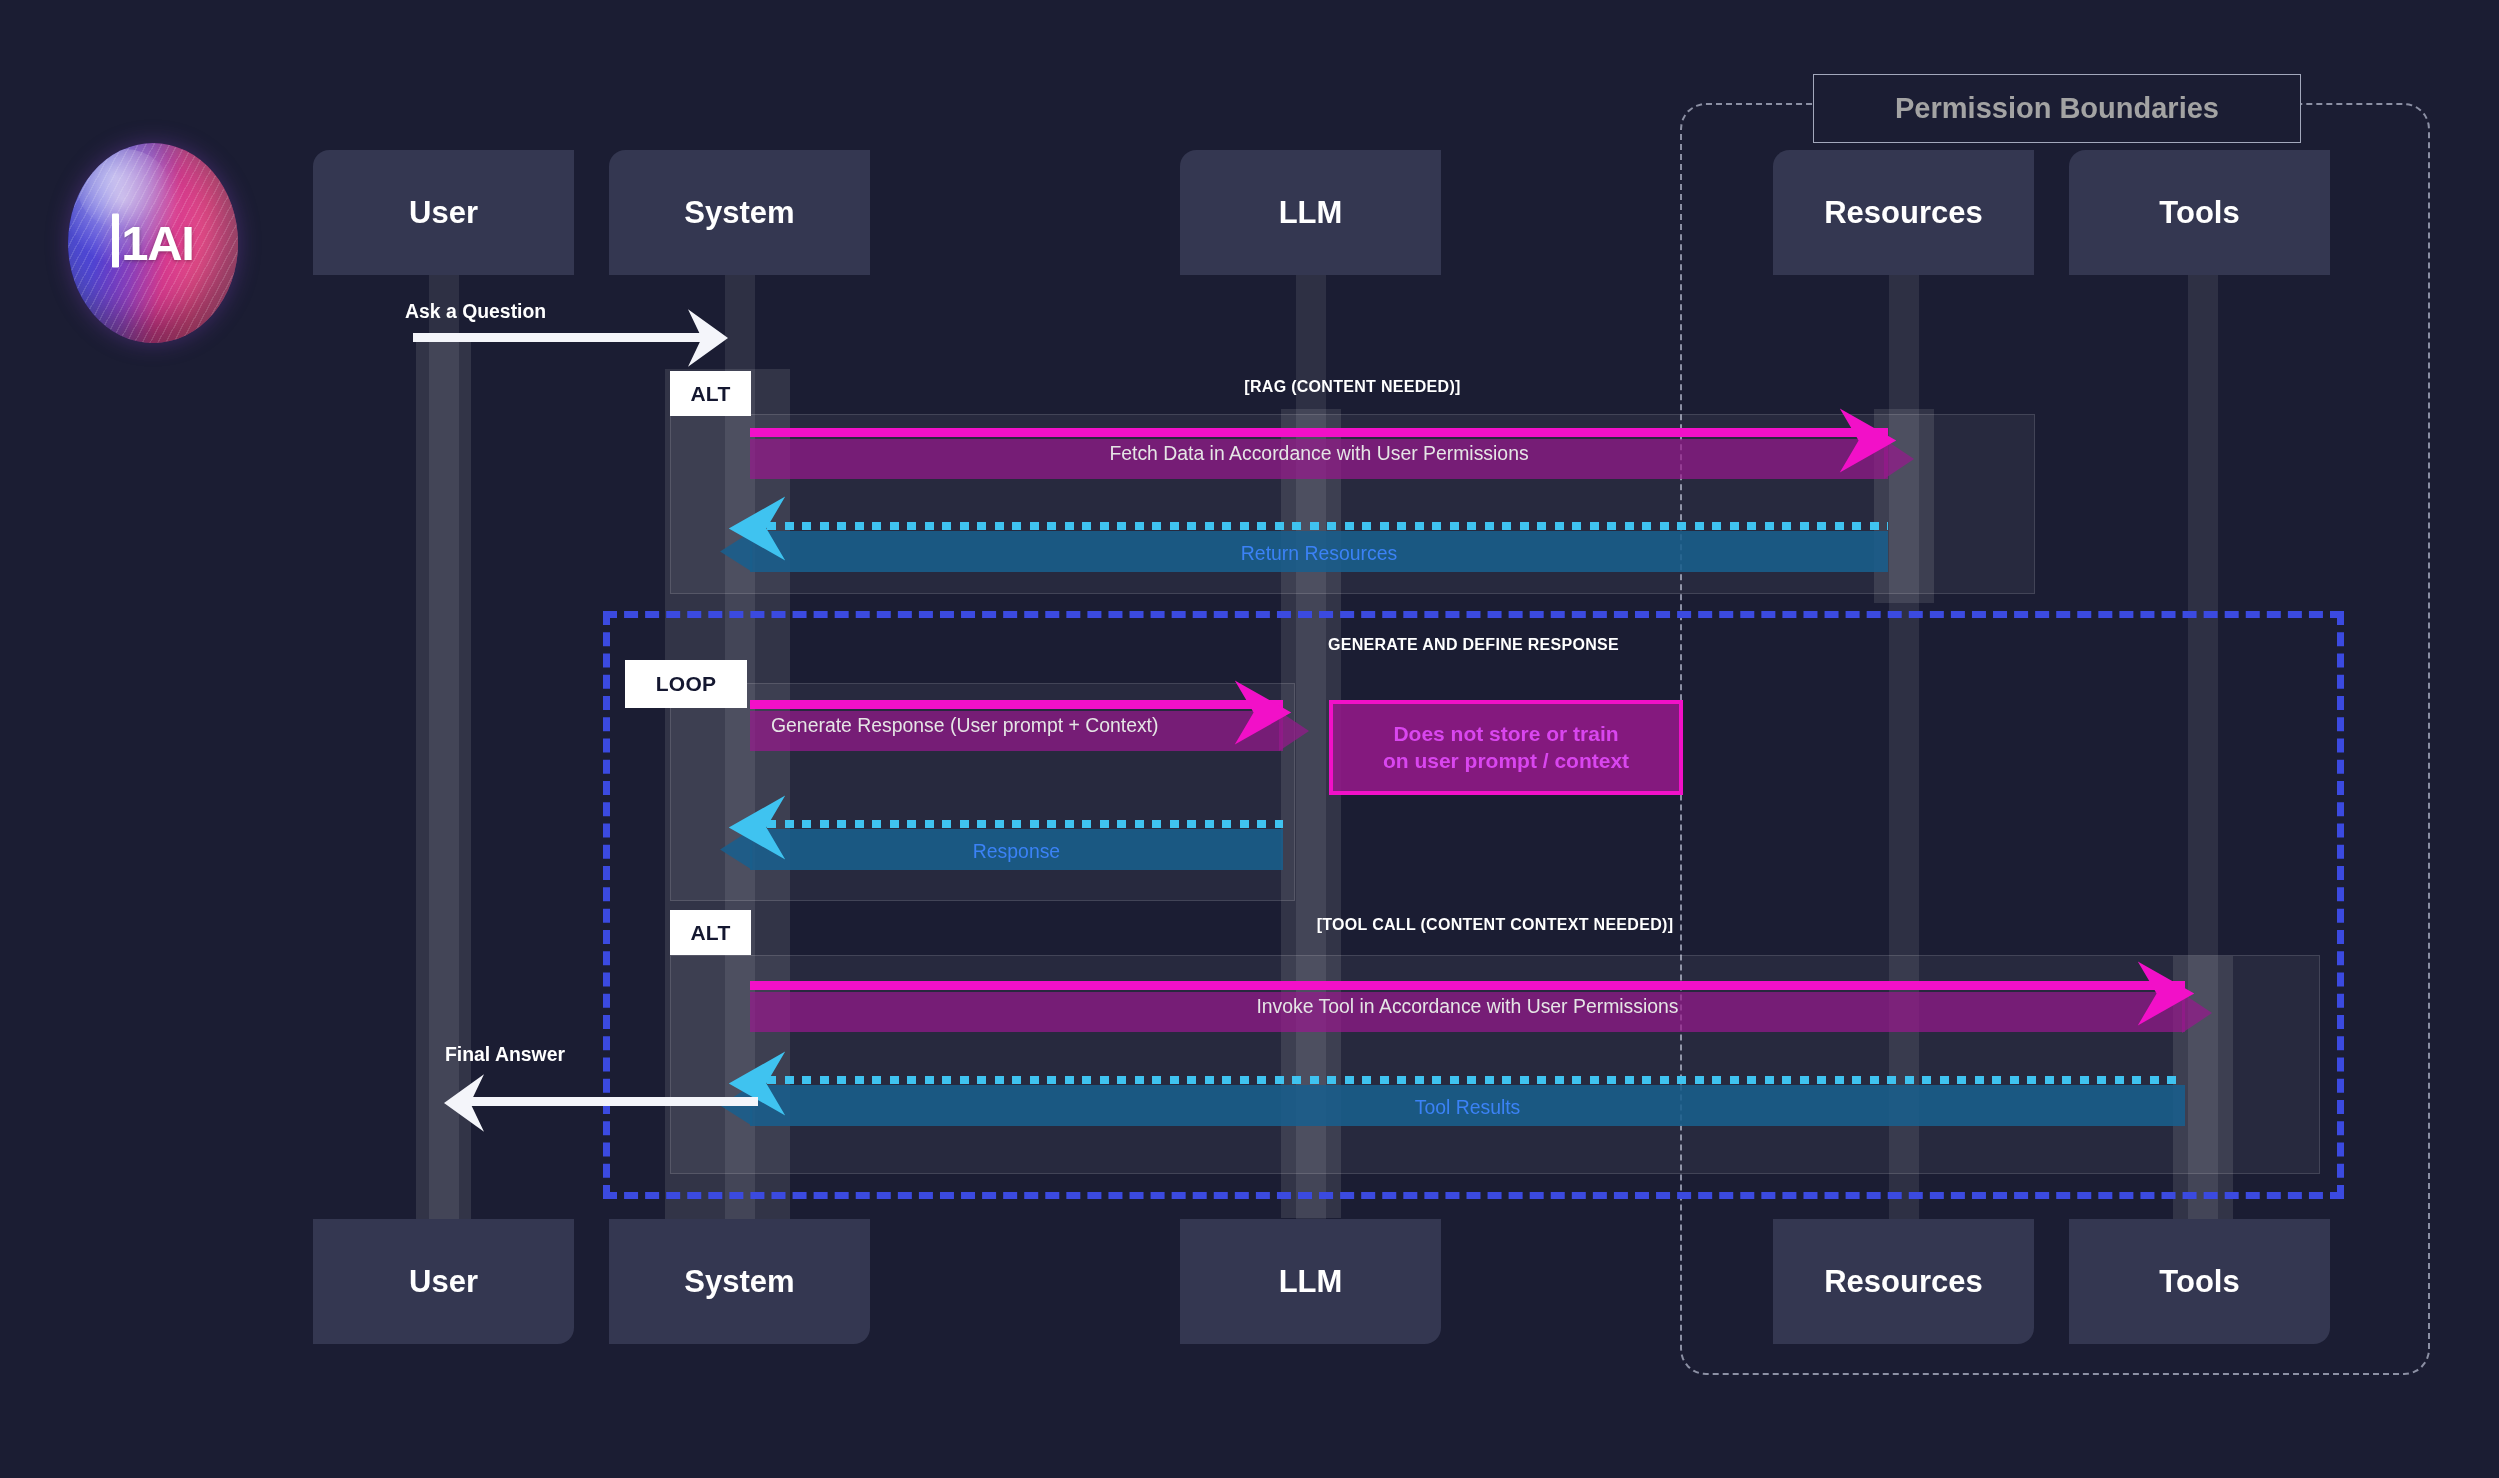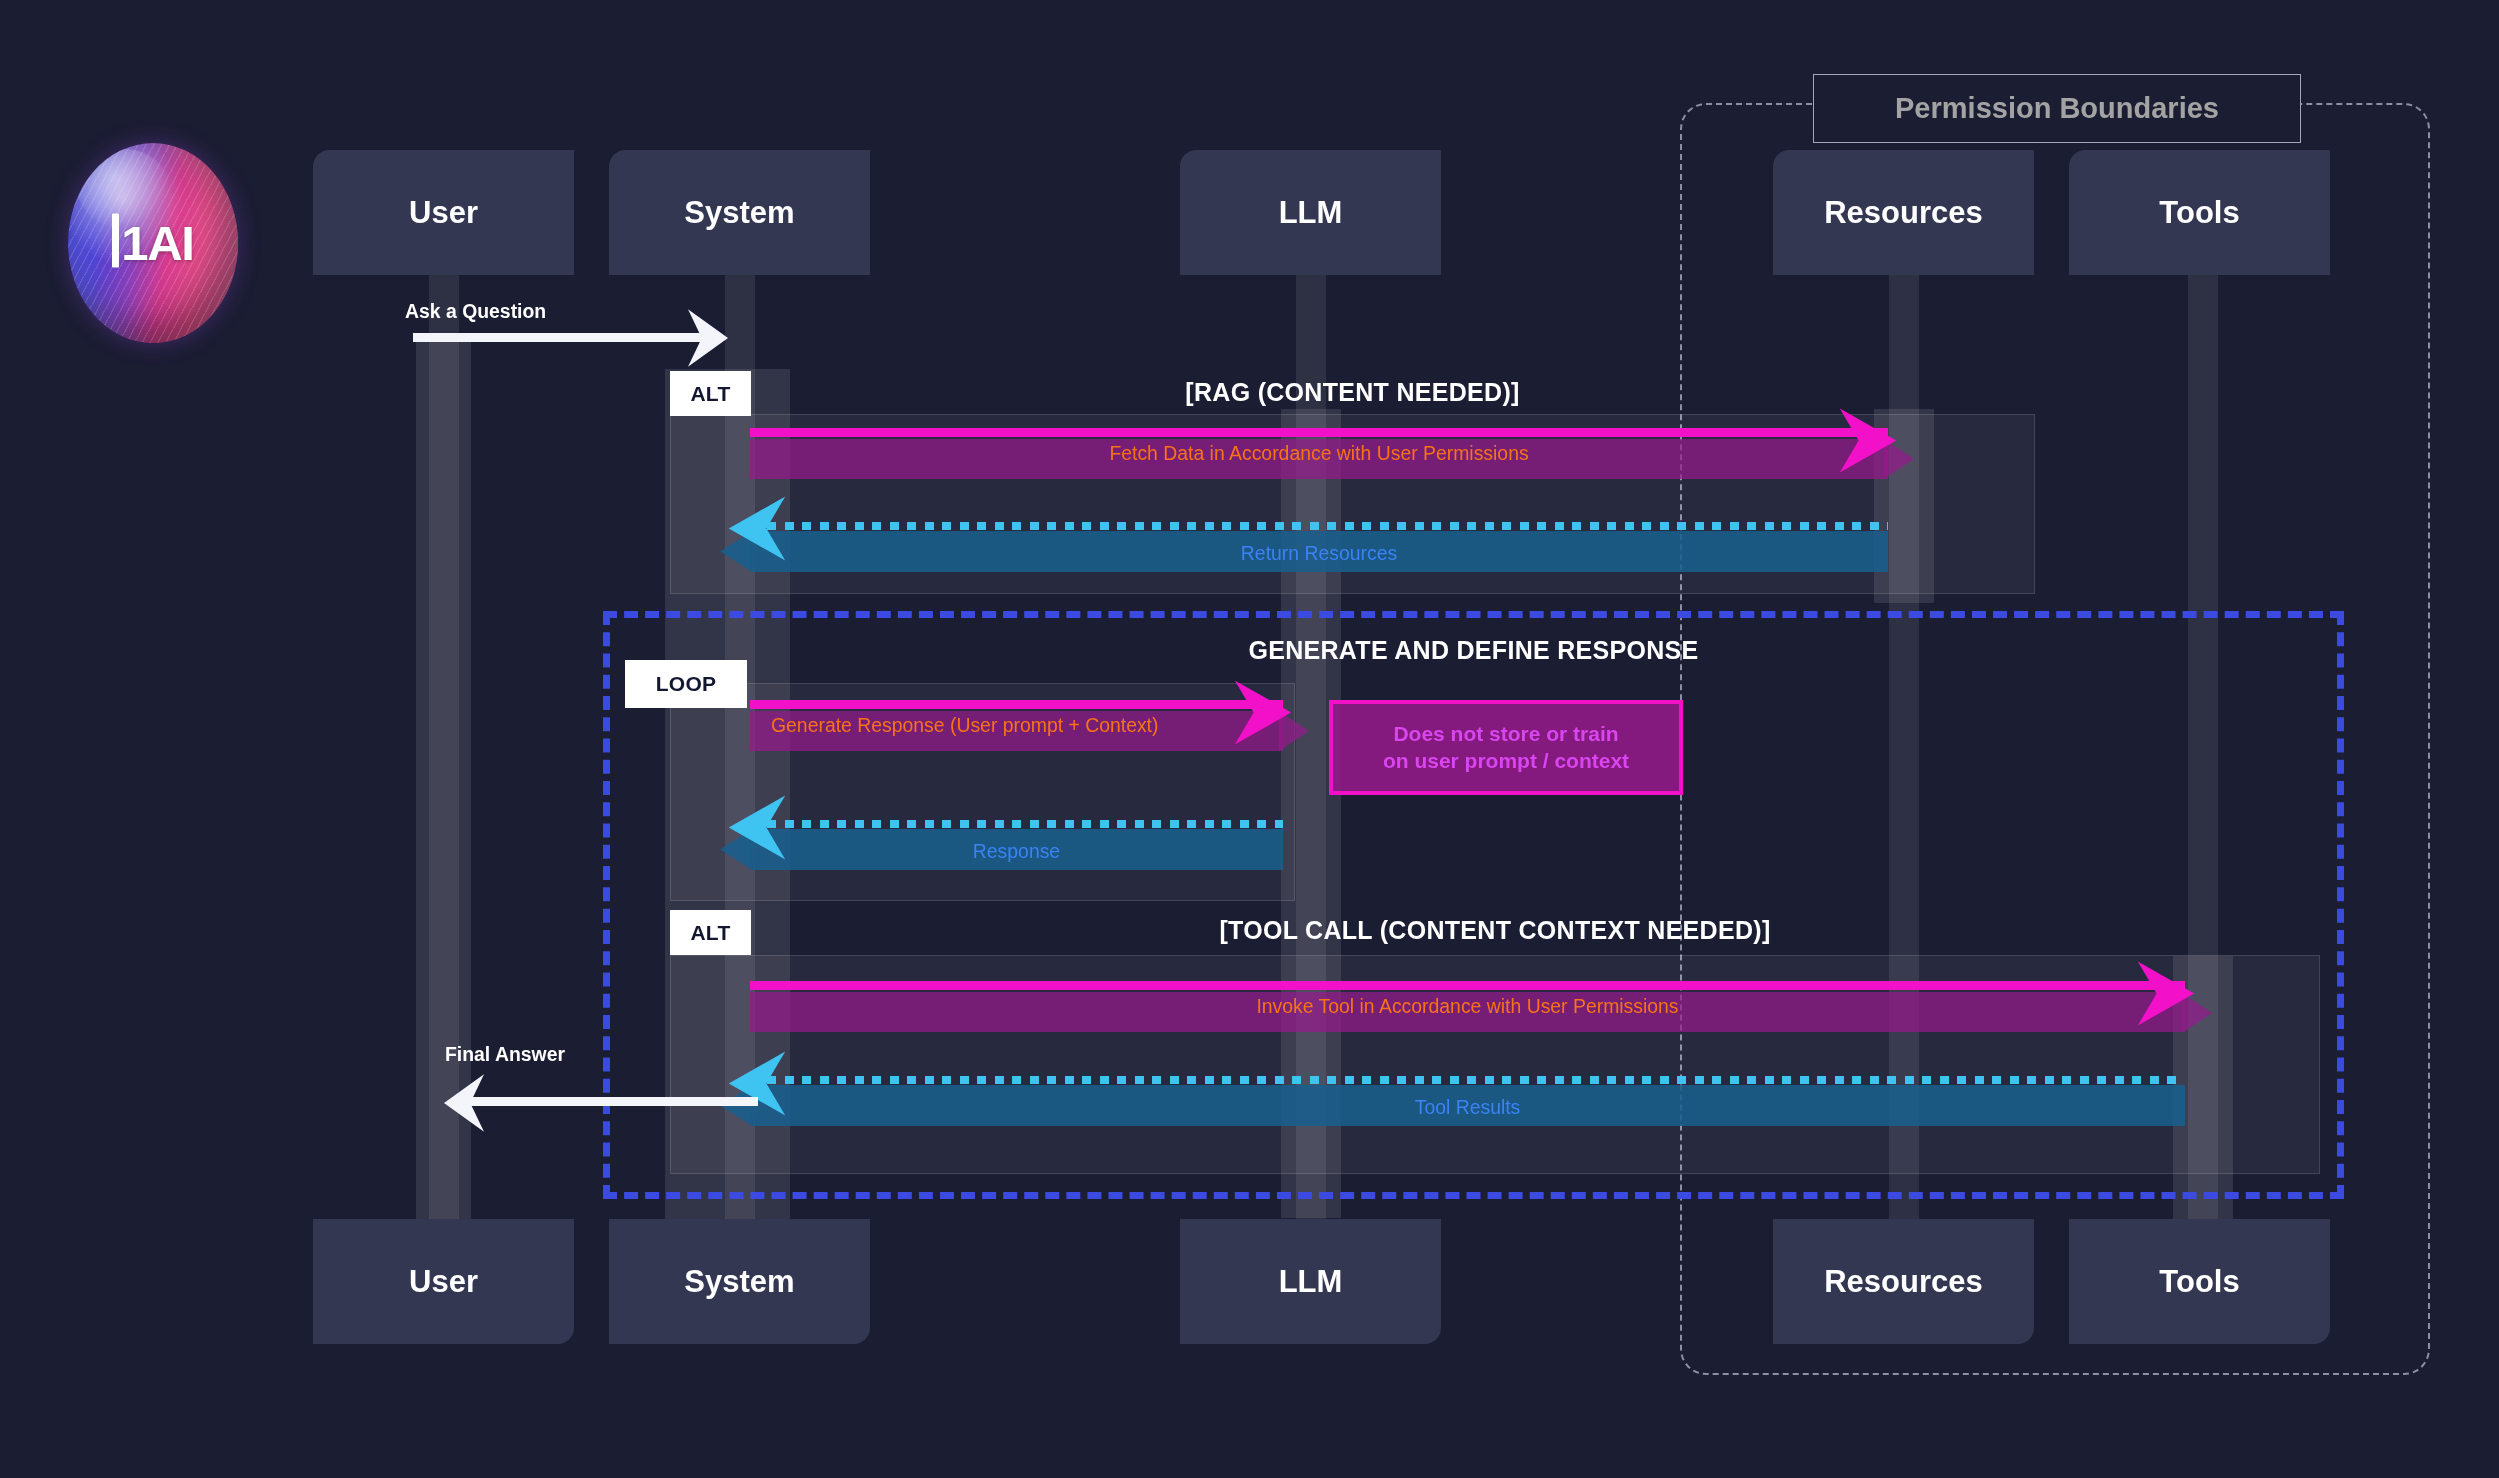--- a/index.html
+++ b/index.html
@@ -33,35 +33,35 @@
 
   
   .act{position:absolute;background:rgba(255,255,255,.10);}
 
   
   .frag{position:absolute;background:rgba(255,255,255,.055);border:1.3px solid rgba(255,255,255,.13);
         box-sizing:border-box;}
   .frag-loop{position:absolute;box-sizing:border-box;border:7.5px dashed #3b4ae0;background:transparent;}
   .taglabel{position:absolute;background:#fff;color:#141730;display:flex;align-items:center;justify-content:center;
         font-size:21px;font-weight:700;letter-spacing:0.3px;}
-  .fragtitle{position:absolute;color:#fff;font-size:25px;font-weight:700;text-align:center;letter-spacing:0.3px;
+  .fragtitle{position:absolute;color:#fff;font-size:16px;font-weight:700;text-align:center;letter-spacing:0.3px;
         white-space:nowrap;}
 
   
   .permbox{position:absolute;border:2.5px dashed rgba(210,215,235,.62);border-radius:26px;box-sizing:border-box;}
   .permlabel{position:absolute;background:#1b1d33;border:1.3px solid rgba(210,215,235,.75);
         display:flex;align-items:center;justify-content:center;color:#a3a3a3;font-size:29px;font-weight:600;
         box-sizing:border-box;}
 
   
   .req{position:absolute;}
   .req .band{position:absolute;left:0;top:11.3px;height:100%;background:rgba(150,25,140,.72);}
   .req .line{position:absolute;left:0;top:0;height:8.8px;background:#f210c8;}
   .req .lbl{position:absolute;left:0;right:0;top:0;height:100%;display:flex;align-items:center;
-        justify-content:center;color:#f97316;font-size:19.4px;padding-top:0;box-sizing:border-box;}
+        justify-content:center;color:#e5e5e5;font-size:19.4px;padding-top:0;box-sizing:border-box;}
   .arrowR{position:absolute;}
   .bandtipR{position:absolute;}
 
   
   .rep{position:absolute;}
   .rep .band{position:absolute;left:0;top:8.8px;height:100%;background:rgba(25,95,140,.88);}
   .rep .dots{position:absolute;left:0;top:0;height:7.5px;
         background:repeating-linear-gradient(90deg,#3fc3f0 0 8.8px, rgba(0,0,0,0) 8.8px 17.5px);}
   .rep .lbl{position:absolute;left:0;right:0;top:0;height:100%;display:flex;align-items:center;
         justify-content:center;color:#3b82f6;font-size:19.4px;padding-top:12.5px;box-sizing:border-box;}

